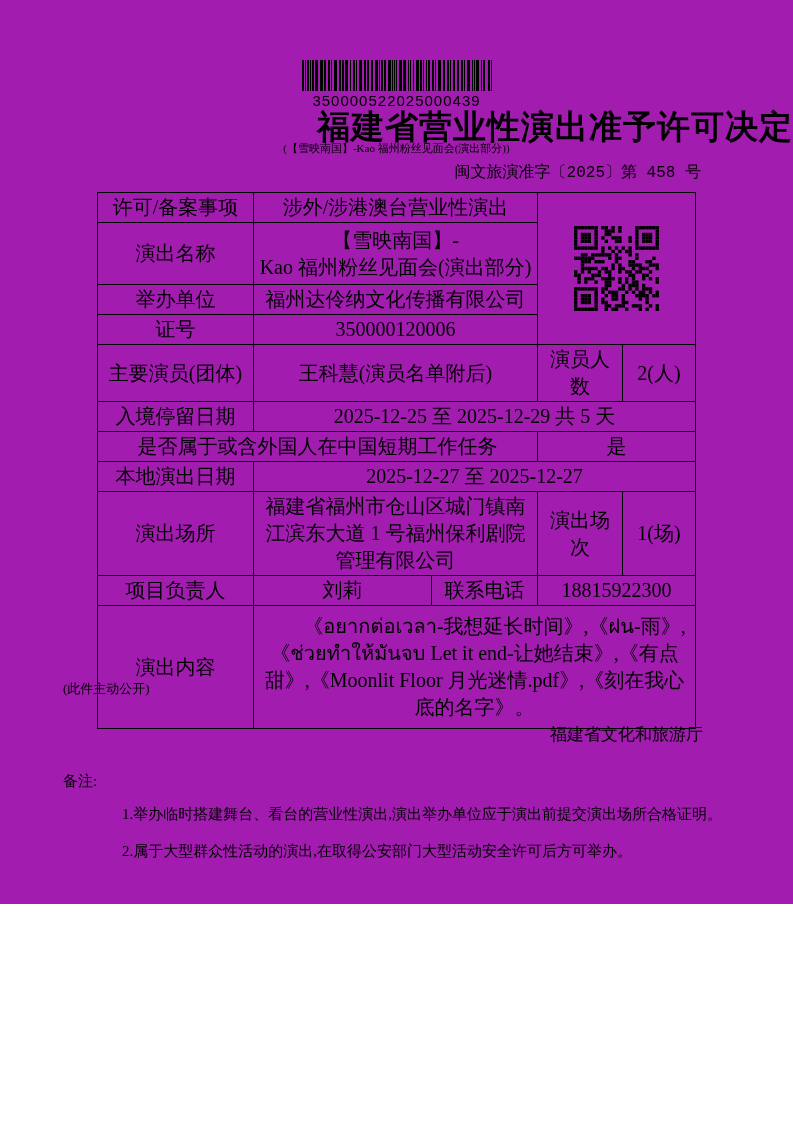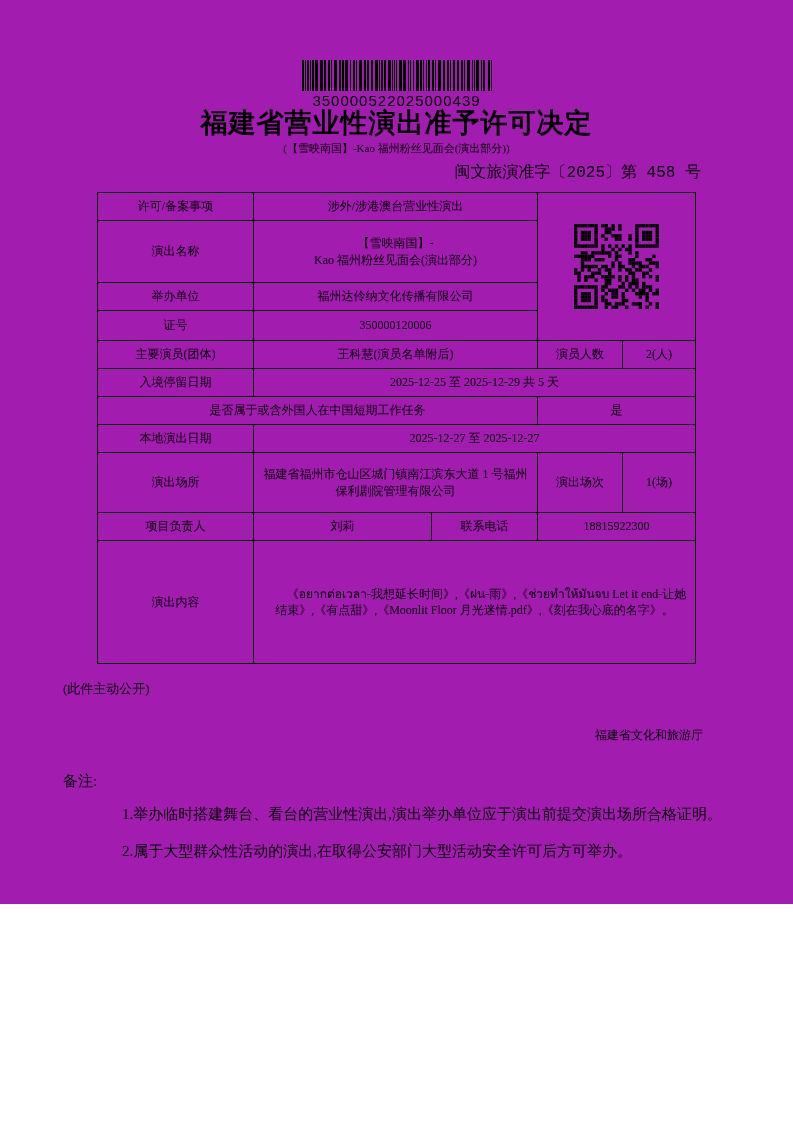--- a/index.html
+++ b/index.html
@@ -7,45 +7,45 @@
     width:793px;height:1122px;background:#ffffff;color:#000;
     font-family:"Liberation Serif","DejaVu Serif",serif;
     -webkit-font-smoothing:antialiased;
   }
   .page{position:relative;width:793px;height:904px;background:#a21caf;overflow:hidden;}
 
   .barcode-block{position:absolute;top:60px;left:0;width:793px;text-align:center;}
   .barcode-bars svg{display:block;margin:0 auto;}
   .barcode-number{font-family:"Liberation Sans","DejaVu Sans",sans-serif;font-size:15px;letter-spacing:1px;margin-top:1px;}
 
-  .title{position:absolute;top:105px;left:0;width:793px;text-align:center;
-         font-size:27px;font-weight:bold;letter-spacing:1px;margin:0;}
+  .title{position:absolute;top:105px;left:0;width:793px;text-align:right;
+         font-size:33px;font-weight:bold;letter-spacing:1px;margin:0;}
   .subtitle{position:absolute;top:141px;left:0;width:793px;text-align:center;font-size:11px;}
   .doc-number{position:absolute;top:162px;right:92px;font-size:16px;font-family:Liberation Mono, monospace;}
 
   table.permit-table{
     position:absolute;top:192px;left:97px;width:598px;
     border-collapse:collapse;table-layout:fixed;
   }
   table.permit-table td{
     border:1.5px solid #000;text-align:center;vertical-align:middle;
-    font-size:12px;line-height:1.35;padding:1px 4px;overflow:hidden;
+    font-size:20px;line-height:1.35;padding:1px 4px;overflow:hidden;
   }
   tr.r1{height:28px;} tr.r2{height:62px;} tr.r3{height:28px;} tr.r4{height:30px;}
   tr.r5{height:28px;} tr.r6{height:28px;} tr.r7{height:28px;} tr.r8{height:28px;}
   tr.r9{height:60px;} tr.r10{height:28px;} tr.r11{height:123px;}
   td.preline{white-space:pre-line;}
   td.qr-cell{vertical-align:middle;text-align:center;}
   td.content-cell{
     vertical-align:top;text-align:justify;text-indent:2em;
     padding:5px 10px 0 10px;line-height:30px;
   }
 
   .disclosure{position:absolute;top:680px;left:63px;font-size:13px;}
-  .issuer-block{position:absolute;top:719px;right:90px;text-align:left;line-height:32px;font-size:12px;}
+  .issuer-block{position:absolute;top:719px;right:90px;text-align:left;line-height:32px;font-size:17px;}
   .notes-label{position:absolute;top:772px;left:63px;font-size:15px;}
   .notes{position:absolute;top:796px;left:122px;width:600px;font-size:15px;}
   .notes .note-line{line-height:37px;}
   .cc-block{position:absolute;top:902px;left:63px;width:667px;font-size:20px;font-weight:bold;line-height:37px;}
   .cc-text{
     text-decoration:underline;text-underline-offset:5px;text-decoration-thickness:1.5px;
     white-space:pre-wrap;
   }
 </style>
 </head>

